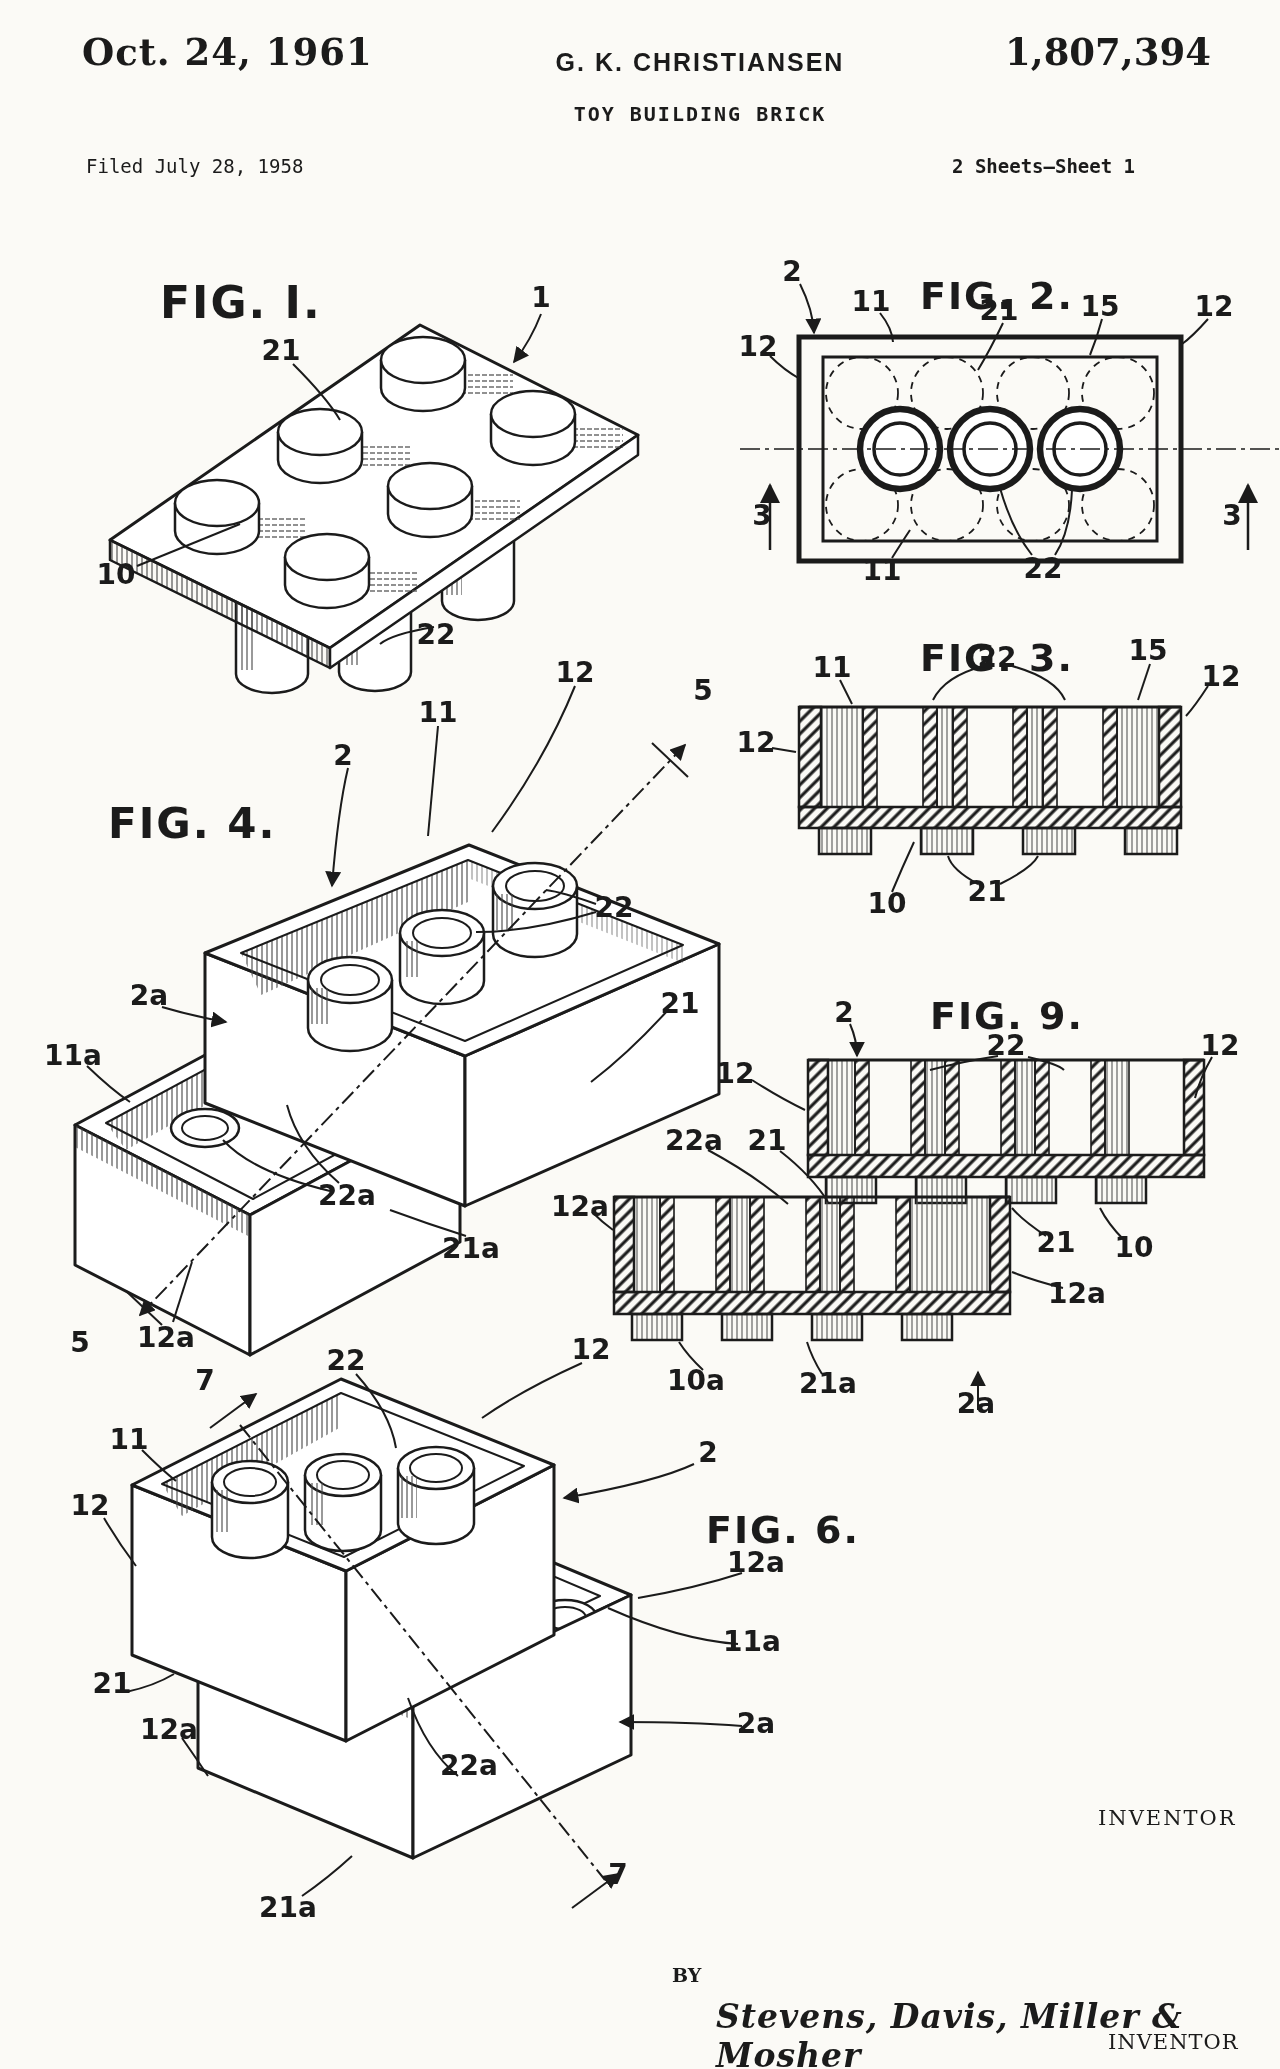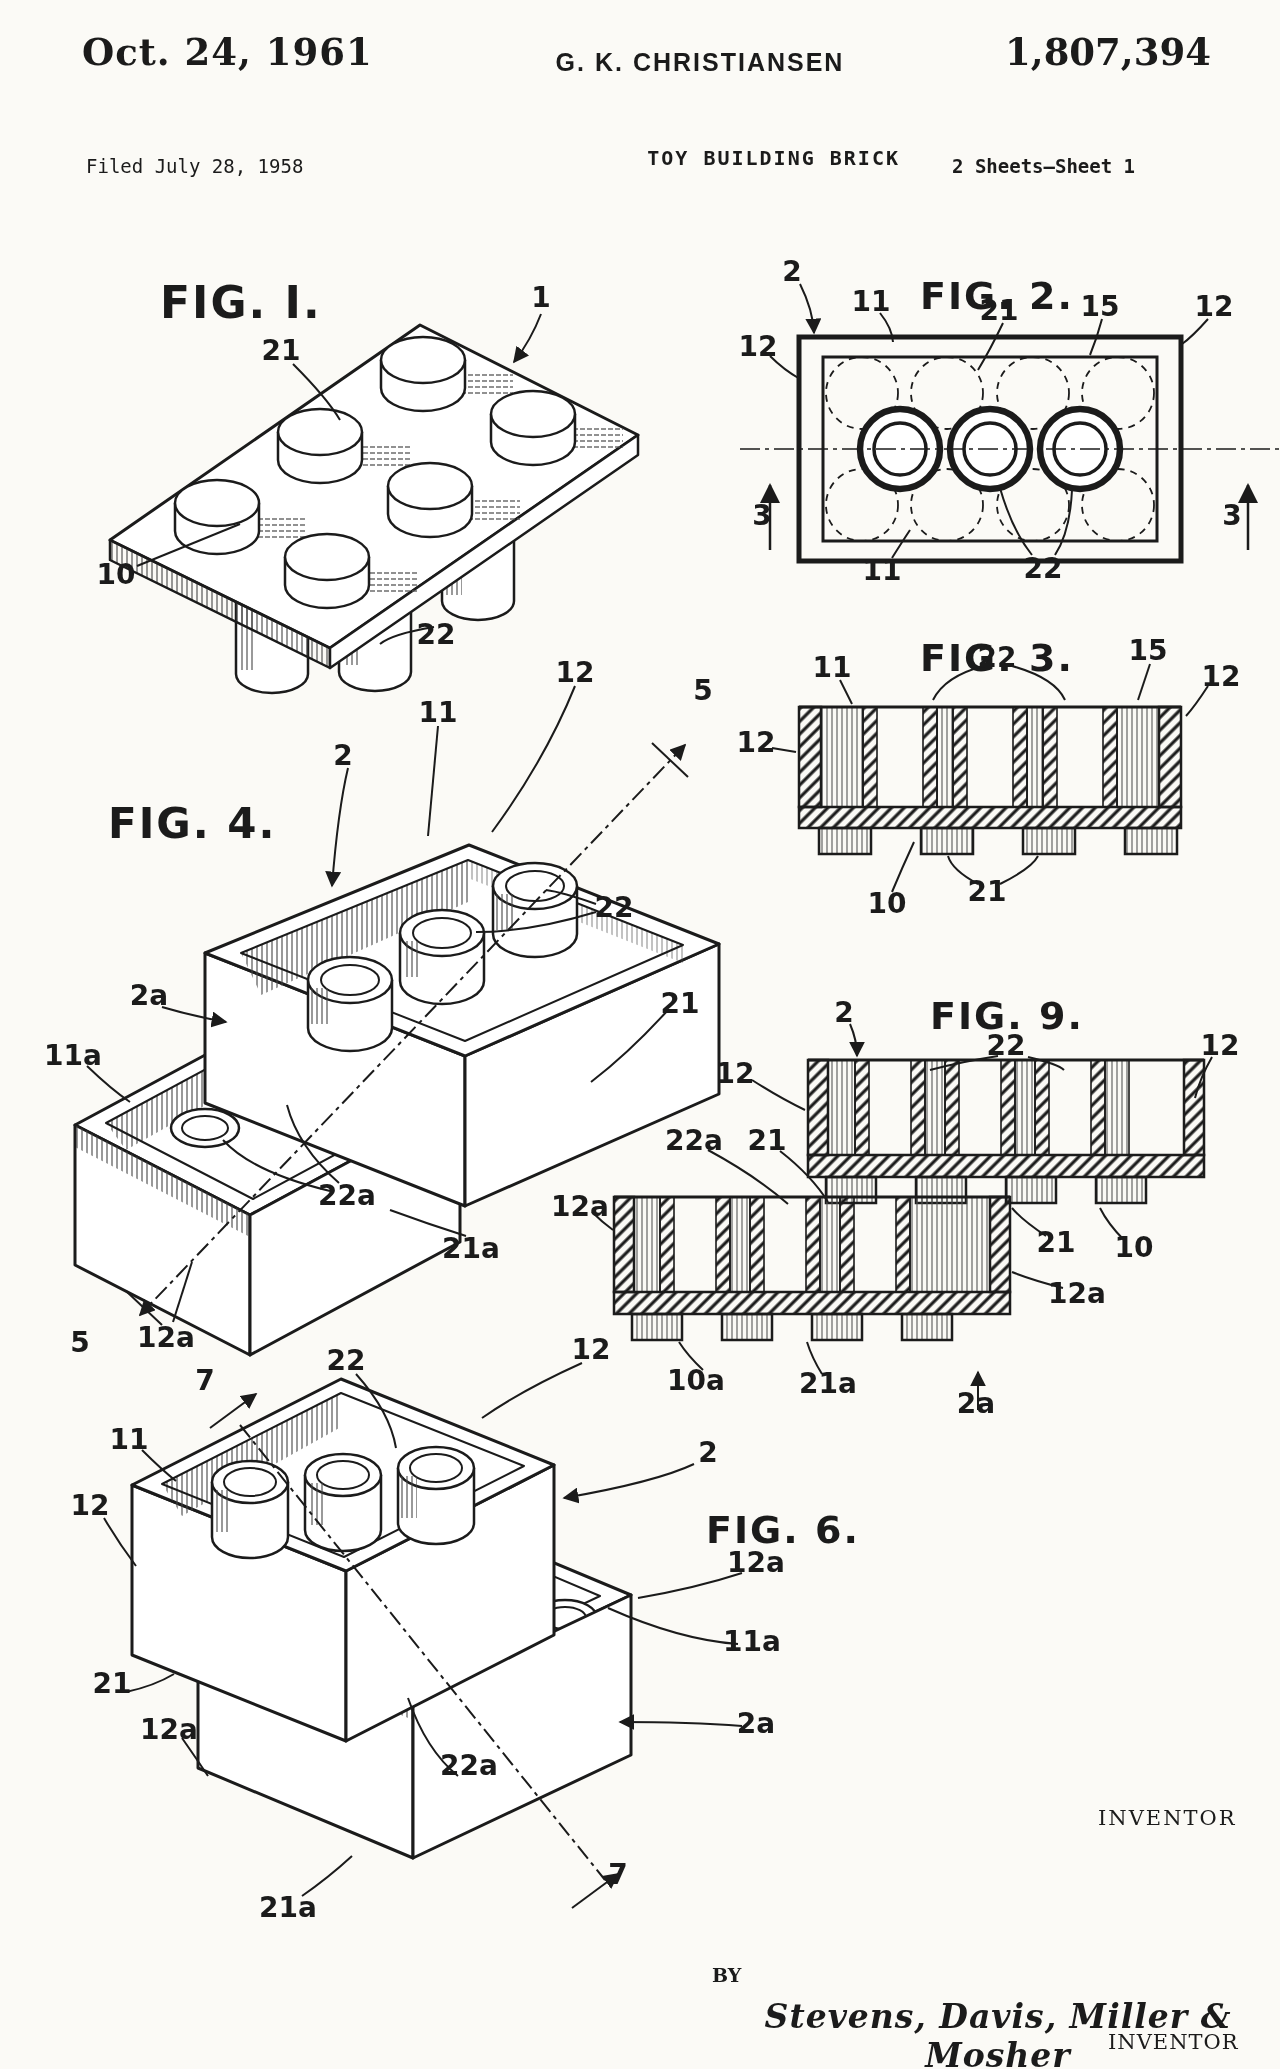--- a/index.html
+++ b/index.html
@@ -1,24 +1,24 @@
 <!DOCTYPE html>
 <html><head>
 <meta charset="utf-8">
 <style>
   html,body{margin:0;padding:0;background:#e9e7e0;}
   .page{position:relative;width:1280px;height:2069px;background:#fbfaf6;overflow:hidden;
         font-family:"Liberation Sans",sans-serif;color:#1b1b1b;}
-  .abs{position:absolute;text-align:center;}
+  .abs{position:absolute;}
   
   .issue-date{left:82px;top:30px;font:700 37px "DejaVu Serif",serif;letter-spacing:1px;}
   .inv-abbrev{left:500px;top:48px;width:400px;text-align:center;
               font:700 25px "Liberation Sans",sans-serif;letter-spacing:2px;}
-  .inv-title{left:500px;top:102px;width:400px;text-align:right;
-             font:700 20px "DejaVu Sans Mono",monospace;letter-spacing:2px;margin-top:44px;}
+  .inv-title{left:500px;top:102px;width:400px;text-align:center;
+             font:700 20px "DejaVu Sans Mono",monospace;letter-spacing:2px;}
   .pat-num{left:1005px;top:30px;font:700 37px "DejaVu Serif",serif;}
   .filed{left:86px;top:155px;font:19px "DejaVu Sans Mono",monospace;}
   .sheet{left:952px;top:155px;font:700 19px "DejaVu Sans Mono",monospace;}
   
   .figure{position:absolute;}
   .figure svg{position:absolute;left:0;top:0;}
   .fig-title{position:absolute;font-weight:bold;font-family:"DejaVu Sans",sans-serif;
              letter-spacing:2px;white-space:nowrap;}
   #fig1{left:90px;top:240px;width:570px;height:460px;}
   #fig1 .fig-title{left:70px;top:0px;font-size:44px;}
@@ -30,21 +30,21 @@
   #fig4 .fig-title{left:78px;top:114px;font-size:42px;}
   #fig5{left:560px;top:960px;width:720px;height:475px;}
   #fig5 .fig-title{left:370px;top:2px;font-size:38px;}
   #fig6{left:60px;top:1330px;width:840px;height:690px;}
   #fig6 .fig-title{left:646px;top:146px;font-size:38px;text-align:right;}
   .ref{position:absolute;transform:translate(-50%,-50%);white-space:nowrap;
        font:700 28px "DejaVu Sans",sans-serif;color:#1b1b1b;}
   
   .inventor-caption{left:1098px;top:1806px;font:21px "DejaVu Serif",serif;letter-spacing:2px;}
   .inventor-name{left:728px;top:1848px;font:700 28px "DejaVu Sans",sans-serif;letter-spacing:2px;}
-  .by-label{left:712px;top:1964px;font:700 19px "DejaVu Serif",serif;}
+  .by-label{left:672px;top:1964px;font:700 19px "DejaVu Serif",serif;}
   .signature{left:716px;top:1984px;font:italic 700 33px "DejaVu Serif",serif;letter-spacing:1px;margin-top:13px;}
   .attorneys-caption{left:1108px;top:2030px;font:21px "DejaVu Serif",serif;letter-spacing:1px;}
 </style>
 </head>
 <body>
 
 <div class="page">
 
   <div class="abs issue-date">Oct. 24, 1961</div>
   <div class="abs inv-abbrev">G. K. CHRISTIANSEN</div>

